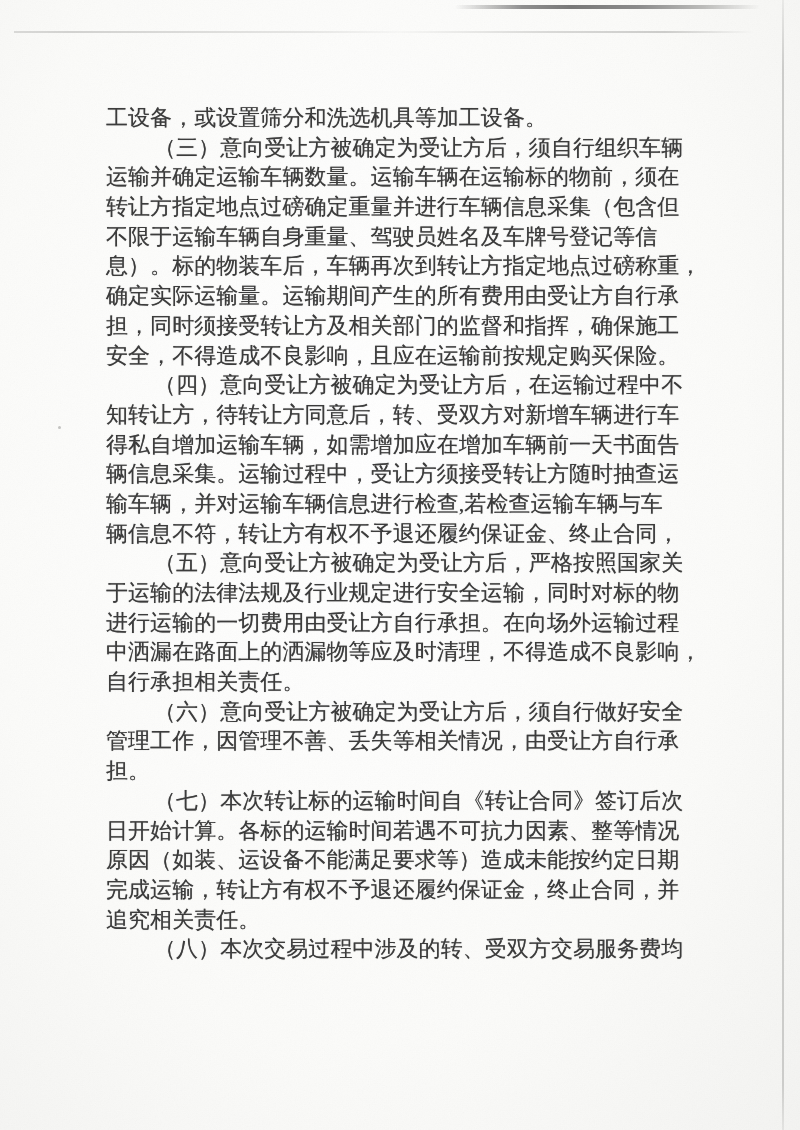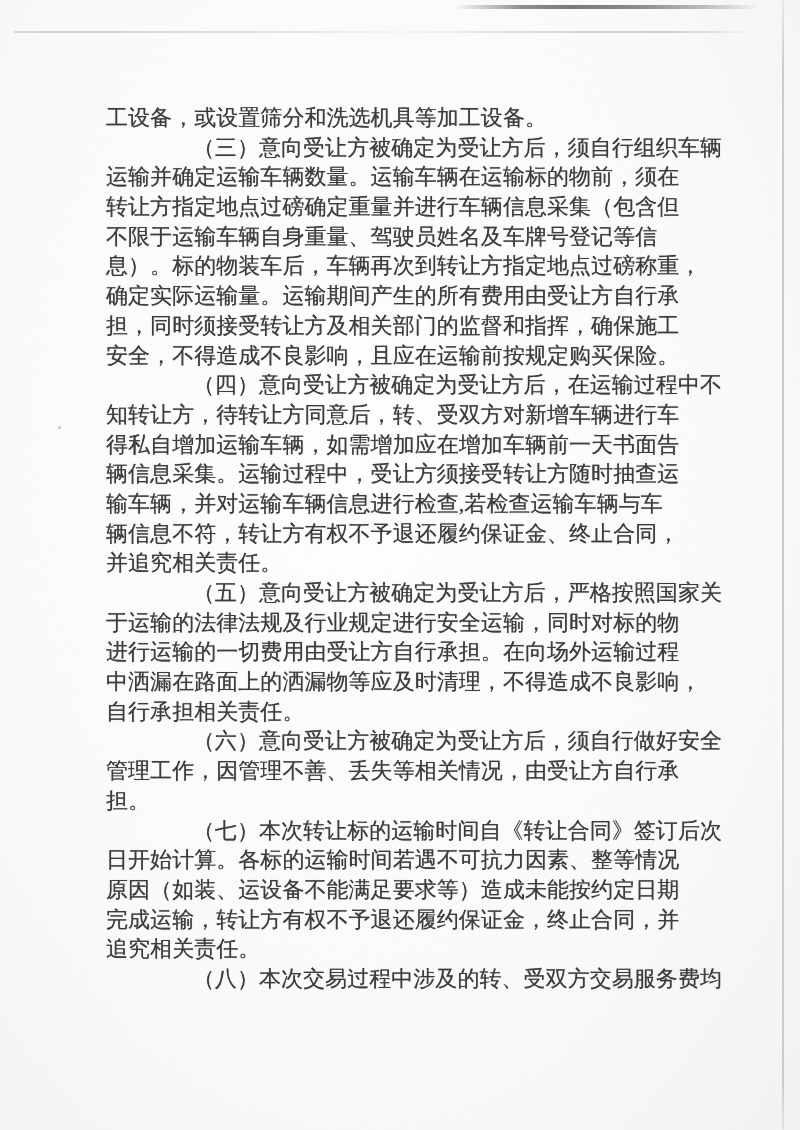--- a/index.html
+++ b/index.html
@@ -30,21 +30,21 @@
     color: var(--ink);
     font-size: 22px;
     line-height: 29.7px;
     text-shadow: 0 0 0.7px rgba(70,70,70,0.75);
   }
   .line {
     height: 29.7px;
     white-space: nowrap;
     letter-spacing: 0.05px;
   }
-  .line.indent { padding-left: 48px; text-align: right; }
+  .line.indent { padding-left: 48px; }
   .streak-top {
     position: absolute;
     top: 5px; left: 455px;
     width: 305px; height: 4px;
     border-radius: 2px;
     background: linear-gradient(90deg, rgba(150,150,150,0) 0%, var(--streak) 22%, #787878 38%, #8b8b8b 60%, #bdbdbb 82%, rgba(160,160,160,0) 100%);
     filter: blur(0.6px);
   }
   .streak-faint {
     position: absolute;
@@ -94,21 +94,20 @@
       <div class="line">息）。标的物装车后，车辆再次到转让方指定地点过磅称重，</div>
       <div class="line">确定实际运输量。运输期间产生的所有费用由受让方自行承</div>
       <div class="line">担，同时须接受转让方及相关部门的监督和指挥，确保施工</div>
       <div class="line">安全，不得造成不良影响，且应在运输前按规定购买保险。</div>
       <div class="line indent">（四）意向受让方被确定为受让方后，在运输过程中不</div>
       <div class="line">知转让方，待转让方同意后，转、受双方对新增车辆进行车</div>
       <div class="line">得私自增加运输车辆，如需增加应在增加车辆前一天书面告</div>
       <div class="line">辆信息采集。运输过程中，受让方须接受转让方随时抽查运</div>
       <div class="line">输车辆，并对运输车辆信息进行检查,若检查运输车辆与车</div>
       <div class="line">辆信息不符，转让方有权不予退还履约保证金、终止合同，</div>
-      <div class="line">并追究相关责任。</div>
       <div class="line indent">（五）意向受让方被确定为受让方后，严格按照国家关</div>
       <div class="line">于运输的法律法规及行业规定进行安全运输，同时对标的物</div>
       <div class="line">进行运输的一切费用由受让方自行承担。在向场外运输过程</div>
       <div class="line">中洒漏在路面上的洒漏物等应及时清理，不得造成不良影响，</div>
       <div class="line">自行承担相关责任。</div>
       <div class="line indent">（六）意向受让方被确定为受让方后，须自行做好安全</div>
       <div class="line">管理工作，因管理不善、丢失等相关情况，由受让方自行承</div>
       <div class="line">担。</div>
       <div class="line indent">（七）本次转让标的运输时间自《转让合同》签订后次</div>
       <div class="line">日开始计算。各标的运输时间若遇不可抗力因素、整等情况</div>

